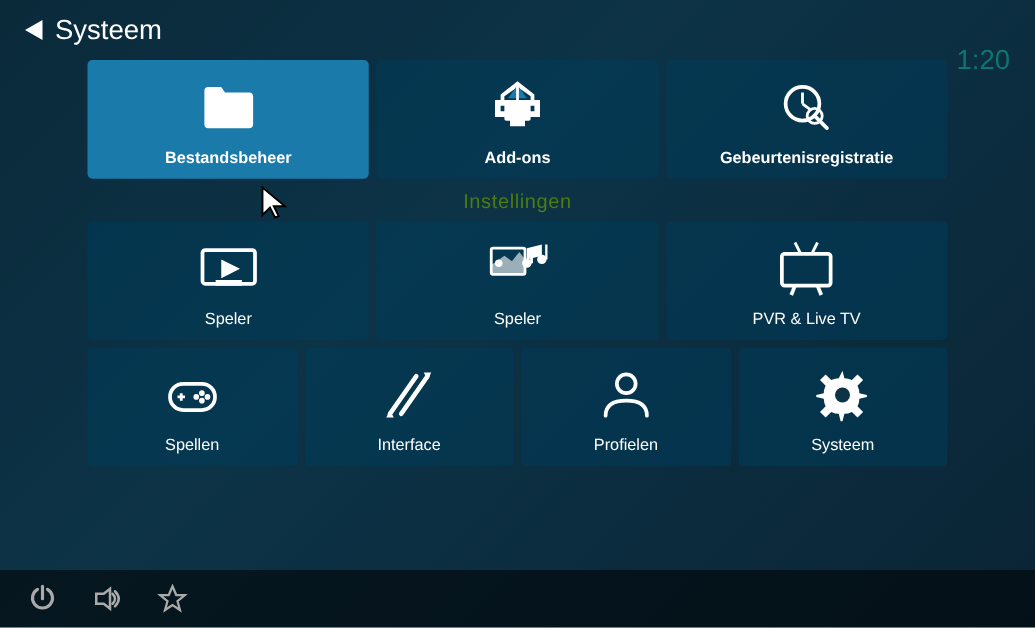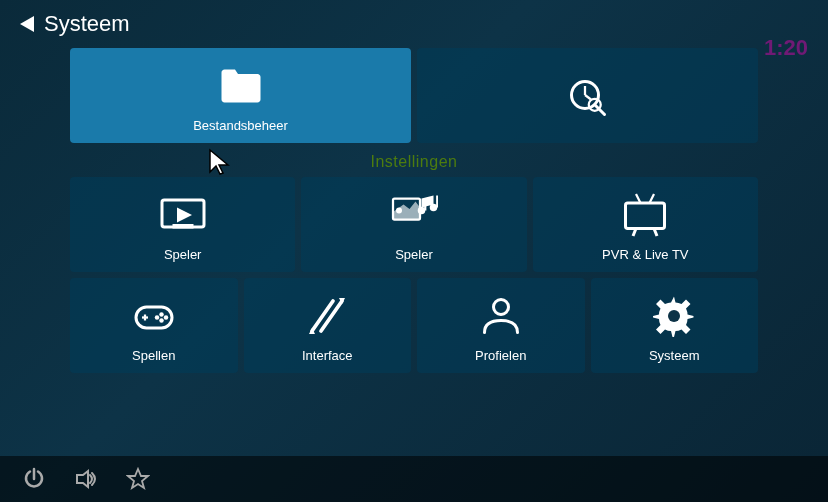--- a/index.html
+++ b/index.html
@@ -27,38 +27,39 @@
       align-items: center;
       gap: 10px;
     }
     .header-title {
       font-size: 22px;
       font-weight: 400;
       color: #fff;
     }
     .header-time {
       font-size: 22px;
-      font-weight: 700;
-      color: #701a75;
+      font-weight: 400;
+      color: #0f766e;
       margin-top: 48px;
     }
     .back-arrow {
       width: 0;
       height: 0;
       border-top: 8px solid transparent;
       border-bottom: 8px solid transparent;
       border-right: 14px solid #fff;
     }
 
     
     .top-tiles {
       display: flex;
       gap: 6px;
       padding: 0 70px;
       margin-top: 4px;
+      font-weight: bold;
     }
 
     
     .section-header {
       text-align: center;
       font-size: 16px;
       color: #4d7c0f;
       margin: 10px 0 6px 0;
       letter-spacing: 0.5px;
     }
@@ -159,33 +160,46 @@
 
   <div class="tile active">
     <div class="tile-icon">
       <svg viewBox="0 0 64 64">
         <path d="M6 14 C6 11.8 7.8 10 10 10 L24 10 L28 16 L54 16 C56.2 16 58 17.8 58 20 L58 50 C58 52.2 56.2 54 54 54 L10 54 C7.8 54 6 52.2 6 50 Z"></path>
       </svg>
     </div>
     <span class="tile-label">Bestandsbeheer</span>
   </div>
 
+  <div class="tile">
+    <div class="tile-icon">
+      <svg viewBox="0 0 64 64">
+        <path d="M32 4 L14 18 L14 24 L8 24 L8 42 L24 42 L24 52 L40 52 L40 42 L56 42 L56 24 L50 24 L50 18 Z M32 10 L46 20 L46 24 L18 24 L18 20 Z M14 30 L50 30 L50 36 L14 36 Z"></path>
+
+        <rect x="18" y="24" width="28" height="22" rx="2"></rect>
+        <polygon points="32,8 42,22 22,22" fill="#1a7aaa"></polygon>
+        <line x1="32" y1="8" x2="32" y2="30" stroke="#fff" stroke-width="3"></line>
+      </svg>
+    </div>
+    <span class="tile-label">Add-ons</span>
+  </div>
 
 
   <div class="tile">
     <div class="tile-icon">
       <svg viewBox="0 0 64 64">
 
         <circle cx="28" cy="28" r="18" fill="none" stroke="#fff" stroke-width="4"></circle>
         <line x1="28" y1="16" x2="28" y2="28" stroke="#fff" stroke-width="3"></line>
         <line x1="28" y1="28" x2="36" y2="34" stroke="#fff" stroke-width="3"></line>
         <line x1="41" y1="41" x2="54" y2="54" stroke="#fff" stroke-width="4" stroke-linecap="round"></line>
         <circle cx="41" cy="41" r="8" fill="none" stroke="#fff" stroke-width="3"></circle>
       </svg>
     </div>
+    <span class="tile-label">Gebeurtenisregistratie</span>
   </div>
 
 </div>
 
 <div class="section-header">
   <span>Instellingen</span>
 </div>
 
 <div class="grid-row">
 

